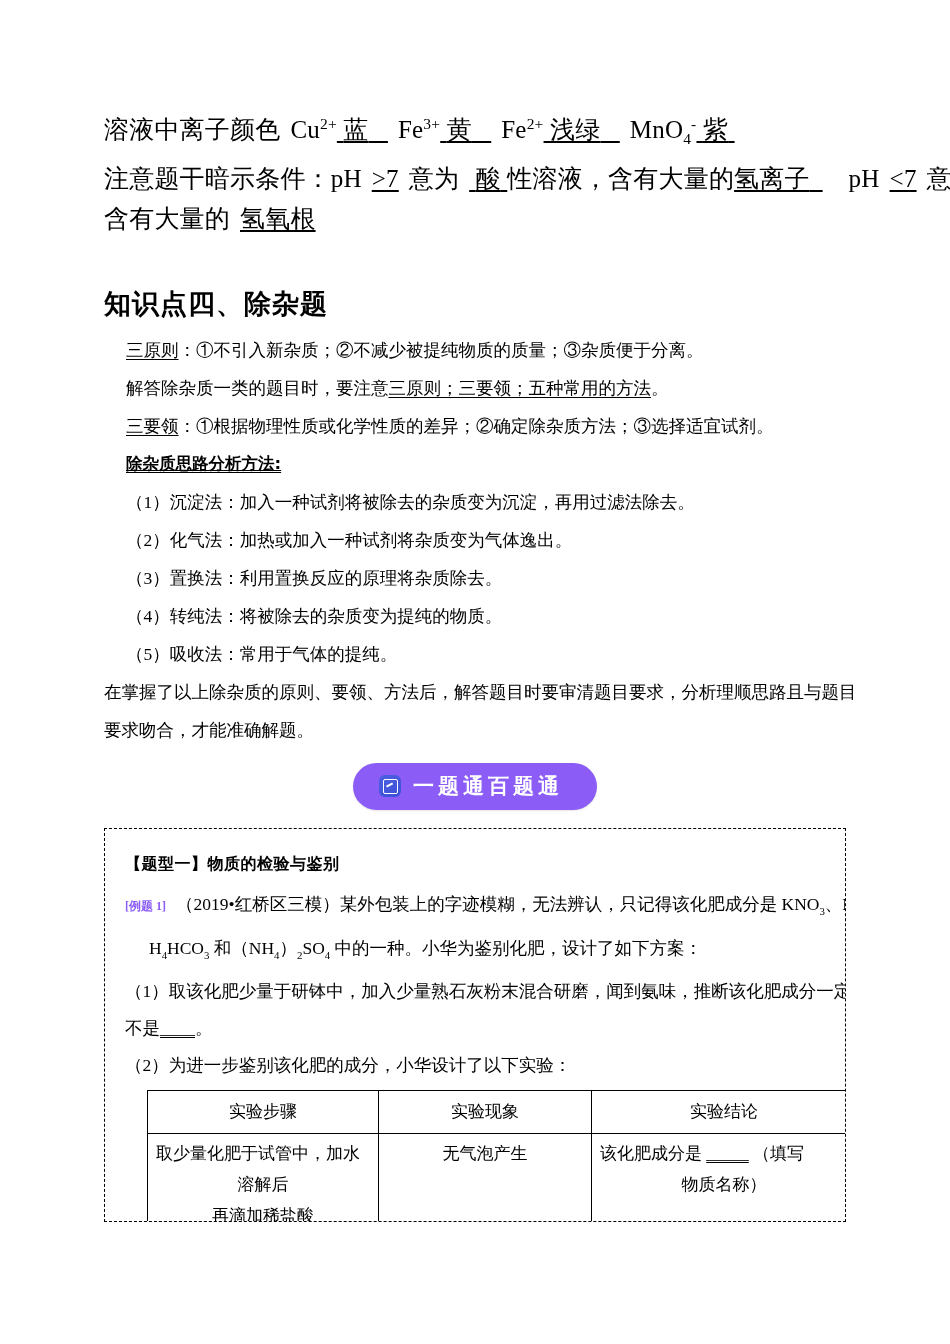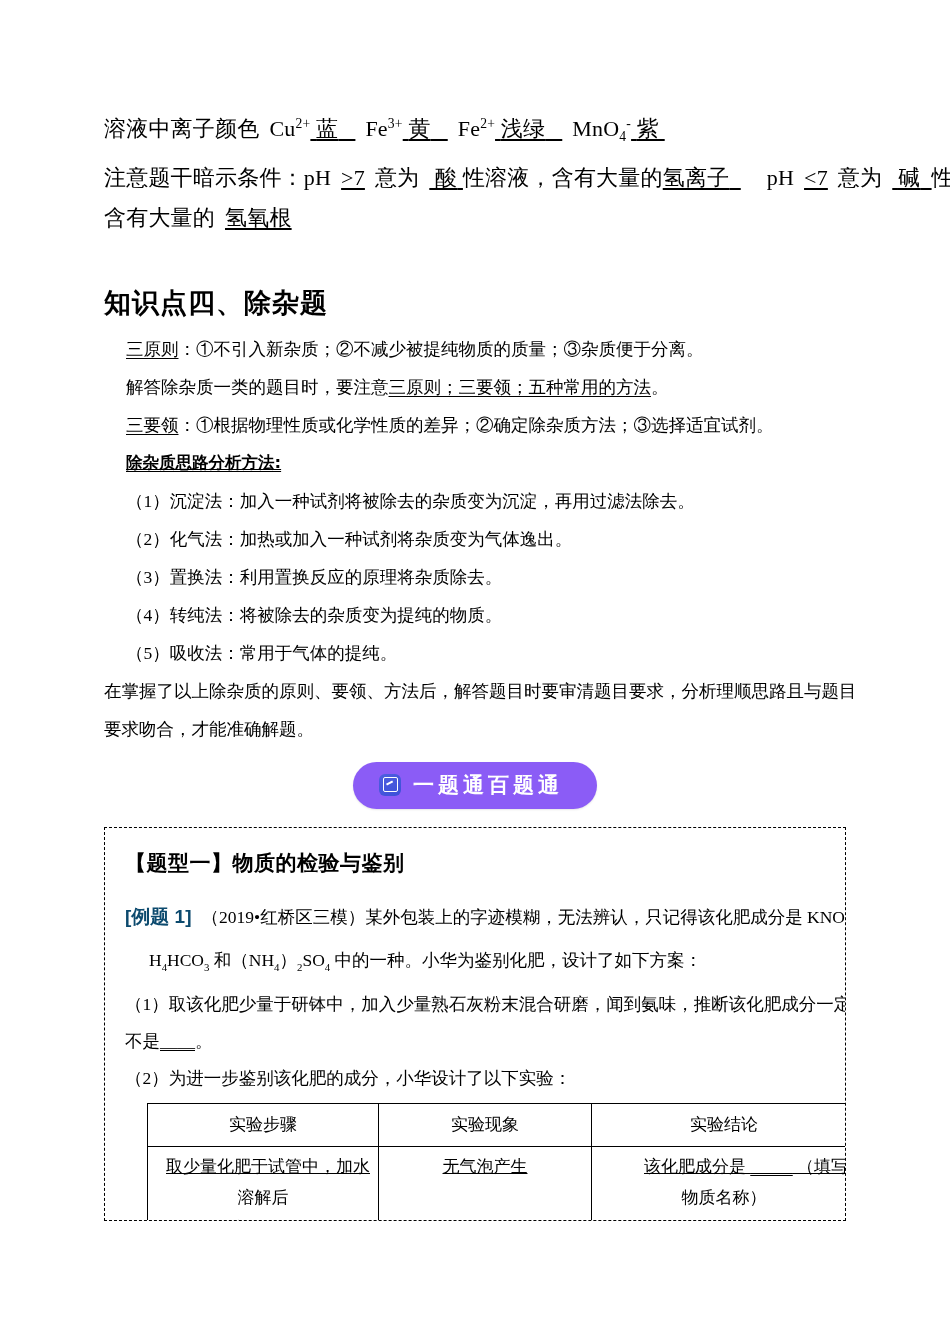--- a/index.html
+++ b/index.html
@@ -24,21 +24,21 @@
   }
   .content {
     position: absolute;
     left: 104px;
     top: 104px;
     width: 742px;
   }
 
   
   .line {
-    font-size: 22px;
+    font-size: 25px;
     line-height: 40px;
     letter-spacing: 0.2px;
     white-space: nowrap;
   }
   .blank {
     text-decoration: underline;
     text-underline-offset: 3px;
   }
   .u {
     text-decoration: underline;
@@ -136,30 +136,30 @@
     border: 1.6px dashed #000000;
     padding: 14px 14px 12px 14px;
     margin-top: 2px;
     overflow: hidden;
     height: 394px;
     box-sizing: border-box;
   }
   .exercise-title {
     font-family: "DejaVu Sans", "Liberation Sans", sans-serif;
     font-weight: bold;
-    font-size: 21px;
+    font-size: 16px;
     letter-spacing: 0.5px;
     line-height: 36px;
-    margin: 3px 0 17px 6px;
+    margin: 3px 0 4px 6px;
   }
   .ex-label {
-    color: #0c4a6e;
-    font-family: Liberation Sans, sans-serif;
-    font-weight: bold;
-    font-size: 19px;
+    color: #8b5cf6;
+    font-family: Liberation Serif, serif;
+    font-weight: bold;
+    font-size: 12px;
   }
   .ex-para {
     font-size: 17.5px;
     line-height: 37px;
     margin: 0;
     padding-left: 6px;
   }
   .ex-para.nowrap { white-space: nowrap; }
   .ex-cont { padding-left: 30px; }
 
@@ -177,26 +177,25 @@
     padding: 4px 8px;
     vertical-align: top;
   }
   table.exp-table td.head {
     text-align: center;
     padding: 5px 8px 6px;
     margin-top: 34px;
   }
   table.exp-table td.c {
     text-align: center;
-    text-decoration: underline;
   }
   .col1 { width: 214px; }
   .col2 { width: 196px; }
   .col3 { width: 248px; }
-  .cell-first-line { display:block; text-align:right;text-decoration:underline; }
+  .cell-first-line { display:block; text-align:left; }
   .cell-mid-line { display:block; text-align:center; }
 </style>
 </head>
 <body>
 
 <div class="page">
   <div class="content">
 
     <div class="line">
       <span>溶液中离子颜色</span><span class="sp"></span><span>Cu<sup>2+</sup></span><span class="blank">&nbsp;<span>蓝</span>&nbsp;&nbsp;&nbsp;</span><span class="sp"></span><span>Fe<sup>3+</sup></span><span class="blank">&nbsp;<span>黄</span>&nbsp;&nbsp;&nbsp;</span><span class="sp"></span><span>Fe<sup>2+</sup></span><span class="blank">&nbsp;<span>浅绿</span>&nbsp;&nbsp;&nbsp;</span><span class="sp"></span><span><span>MnO</span><sub>4</sub><sup>-</sup></span><span class="blank">&nbsp;<span>紫</span>&nbsp;</span>

